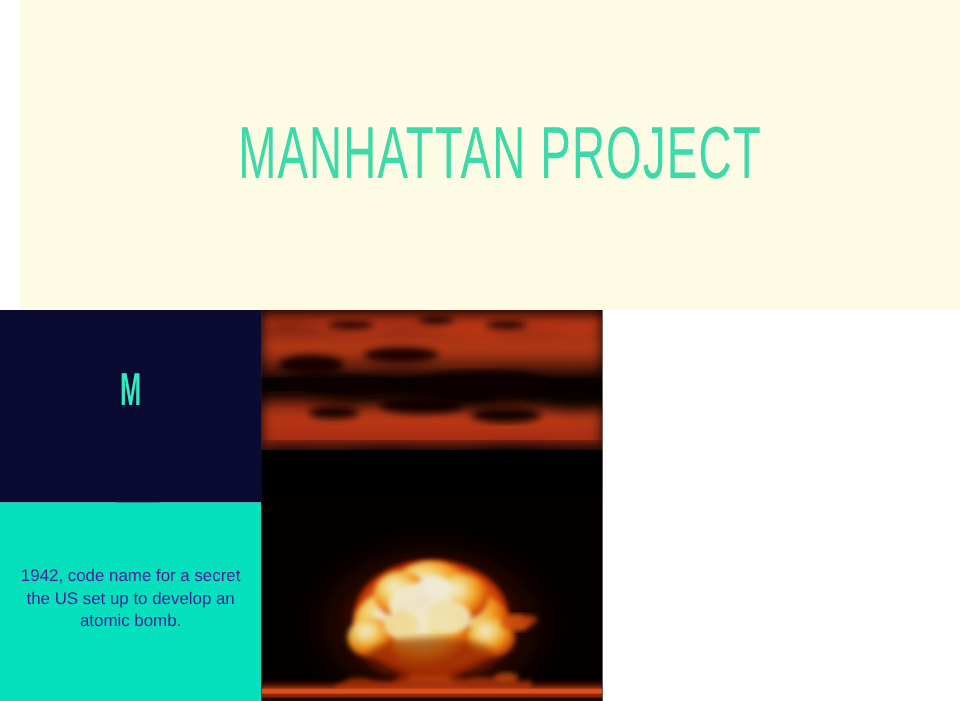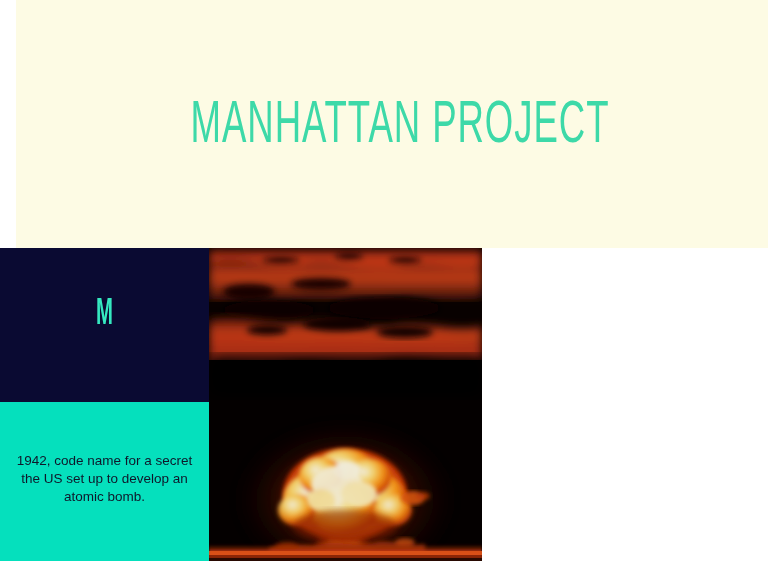--- a/index.html
+++ b/index.html
@@ -96,21 +96,21 @@
     height: 159px;
     background: #05e0bd;
   }
 
   .mint-caption {
     position: absolute;
     left: 12px;
     top: 50px;
     width: 185px;
     text-align: center;
-    color: #0f172a;
+    color: #4c1d95;
     font-family: "Liberation Sans", sans-serif;
     font-size: 13.5px;
     line-height: 18px;
     font-weight: normal;
   }
 
   
   .photo {
     position: absolute;
     left: 209px;

